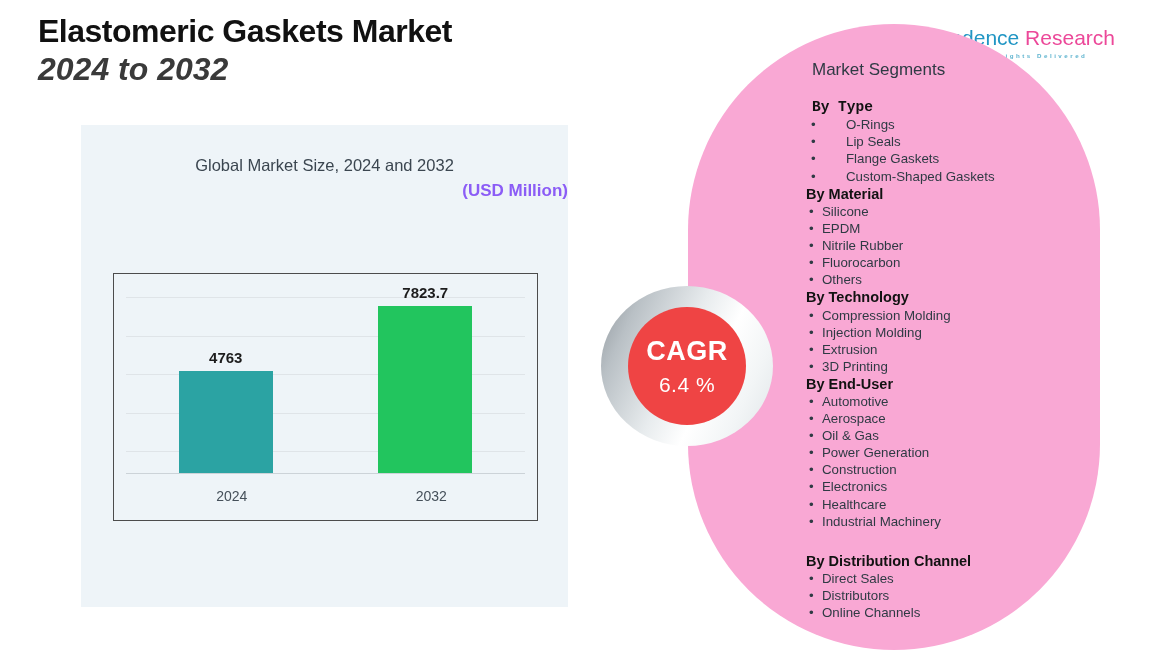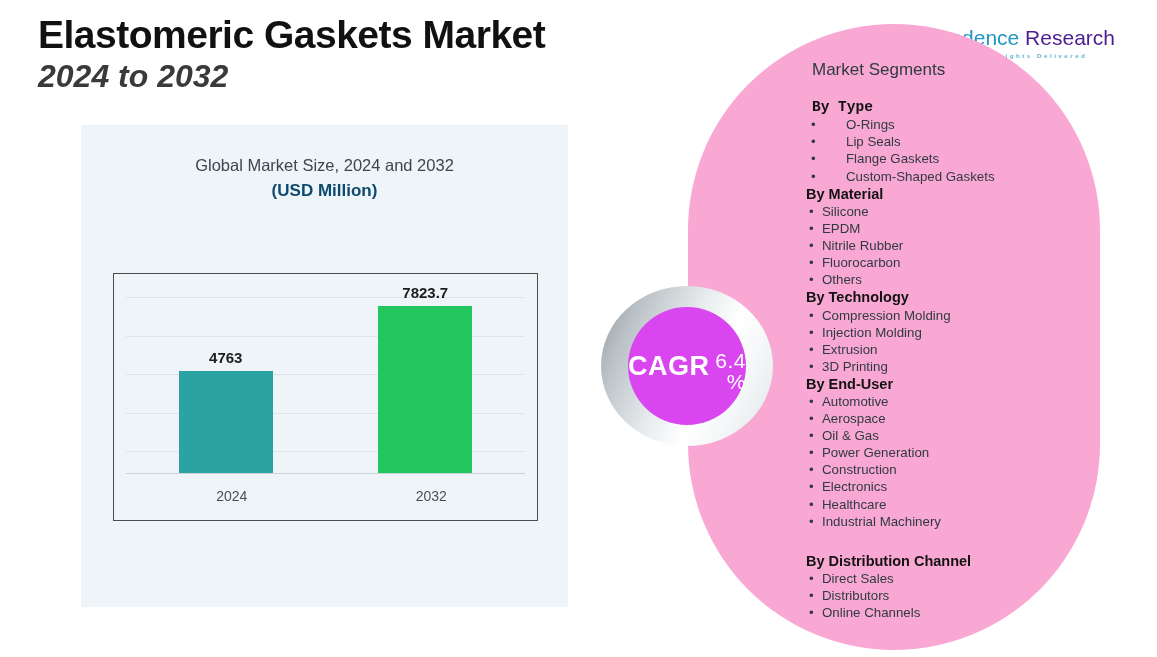--- a/index.html
+++ b/index.html
@@ -16,21 +16,21 @@
   }
 
   
   #title-block {
     position: absolute;
     left: 38px;
     top: 14px;
     width: 620px;
   }
   #main-title {
-    font-size: 39px;
+    font-size: 32px;
     font-weight: bold;
     color: #111111;
     letter-spacing: -0.5px;
     line-height: 1.08;
     white-space: nowrap;
   }
   #subtitle {
     font-size: 32px;
     font-weight: bold;
     font-style: italic;
@@ -54,22 +54,23 @@
     padding-top: 28px;
   }
   #chart-heading-line1 {
     font-size: 16.5px;
     color: #3b4650;
     line-height: 1.5;
   }
   #chart-heading-line2 {
     font-size: 17px;
     font-weight: bold;
-    color: #0c4a6e;
+    color: #8b5cf6;
     line-height: 1.5;
+    text-align: right;
   }
 
   #plot-frame {
     position: absolute;
     left: 32px;
     top: 148px;
     width: 425px;
     height: 248px;
     border: 1px solid #4c4c4c;
     background: #eef4f8;
@@ -202,23 +203,23 @@
     border-radius: 50%;
     background: linear-gradient(115deg, #8d949a 0%, #b9c0c5 18%, #e8ecee 45%, #ffffff 62%, #f2f5f6 80%, #dfe4e7 100%);
   }
   #cagr-circle {
     position: absolute;
     left: 27px;
     top: 21px;
     width: 118px;
     height: 118px;
     border-radius: 50%;
-    background: #d946ef;
+    background: #ef4444;
     display: flex;
-    flex-direction: row;
+    flex-direction: column;
     align-items: center;
     justify-content: center;
   }
   #cagr-label {
     color: #ffffff;
     font-size: 27px;
     font-weight: bold;
     letter-spacing: 0.5px;
     line-height: 1;
   }
@@ -246,21 +247,21 @@
     margin-right: 7px;
     margin-top: 1px;
   }
   #logo-textblock { padding-top: 1px; }
   #logo-wordmark {
     font-size: 21px;
     line-height: 1;
     white-space: nowrap;
   }
   #logo-name-1 { color: #2196c4; }
-  #logo-name-2 { color: #4c1d95; }
+  #logo-name-2 { color: #ec4899; }
   #logo-tagline {
     font-size: 6.2px;
     letter-spacing: 2.5px;
     color: #5fb4cf;
     font-weight: bold;
     margin-top: 4px;
     white-space: nowrap;
   }
 </style>
 </head>

